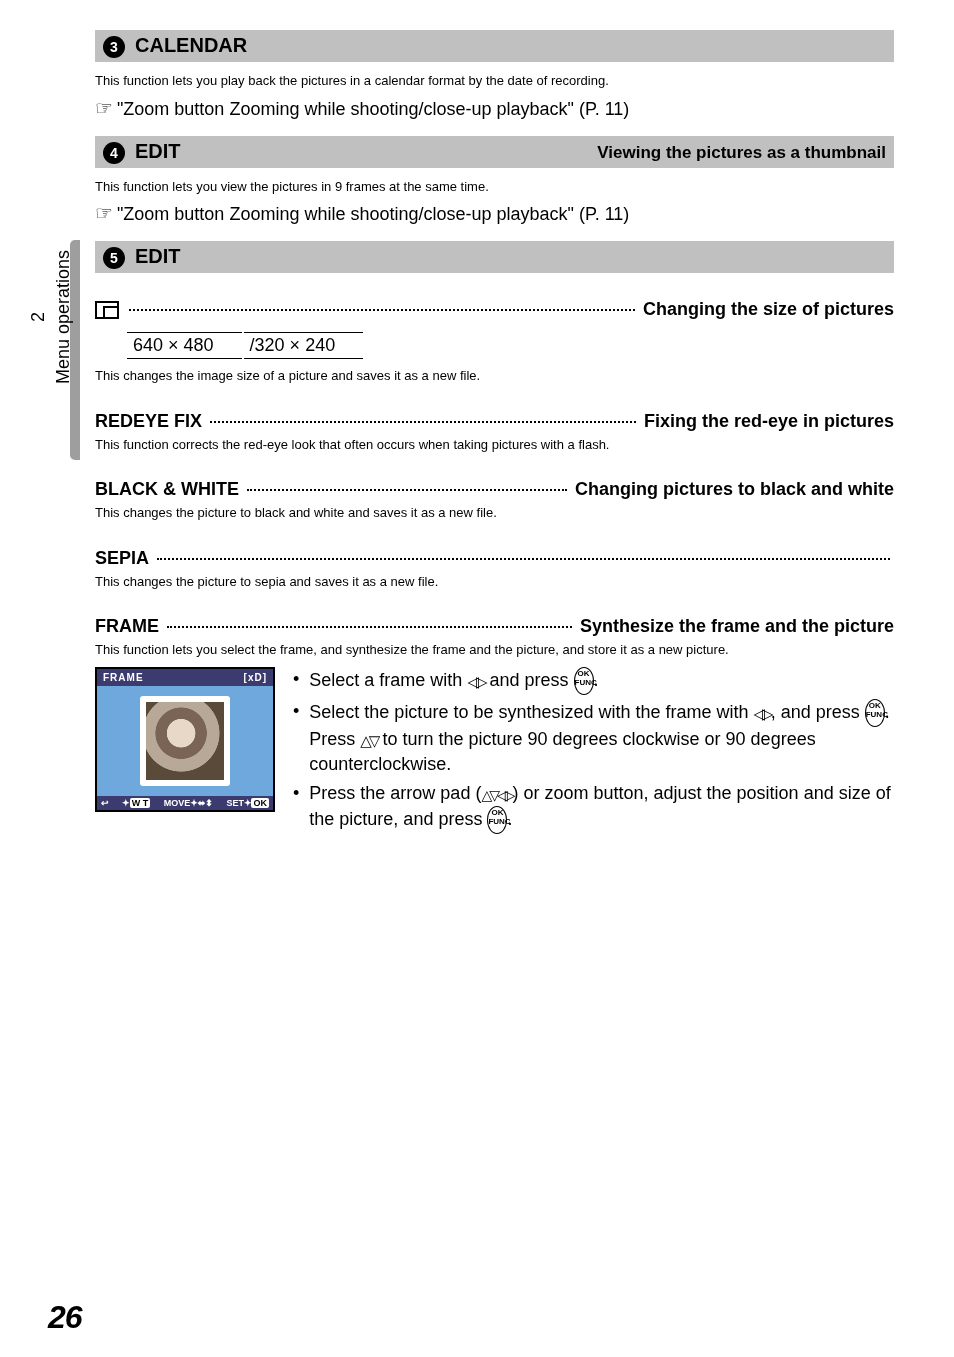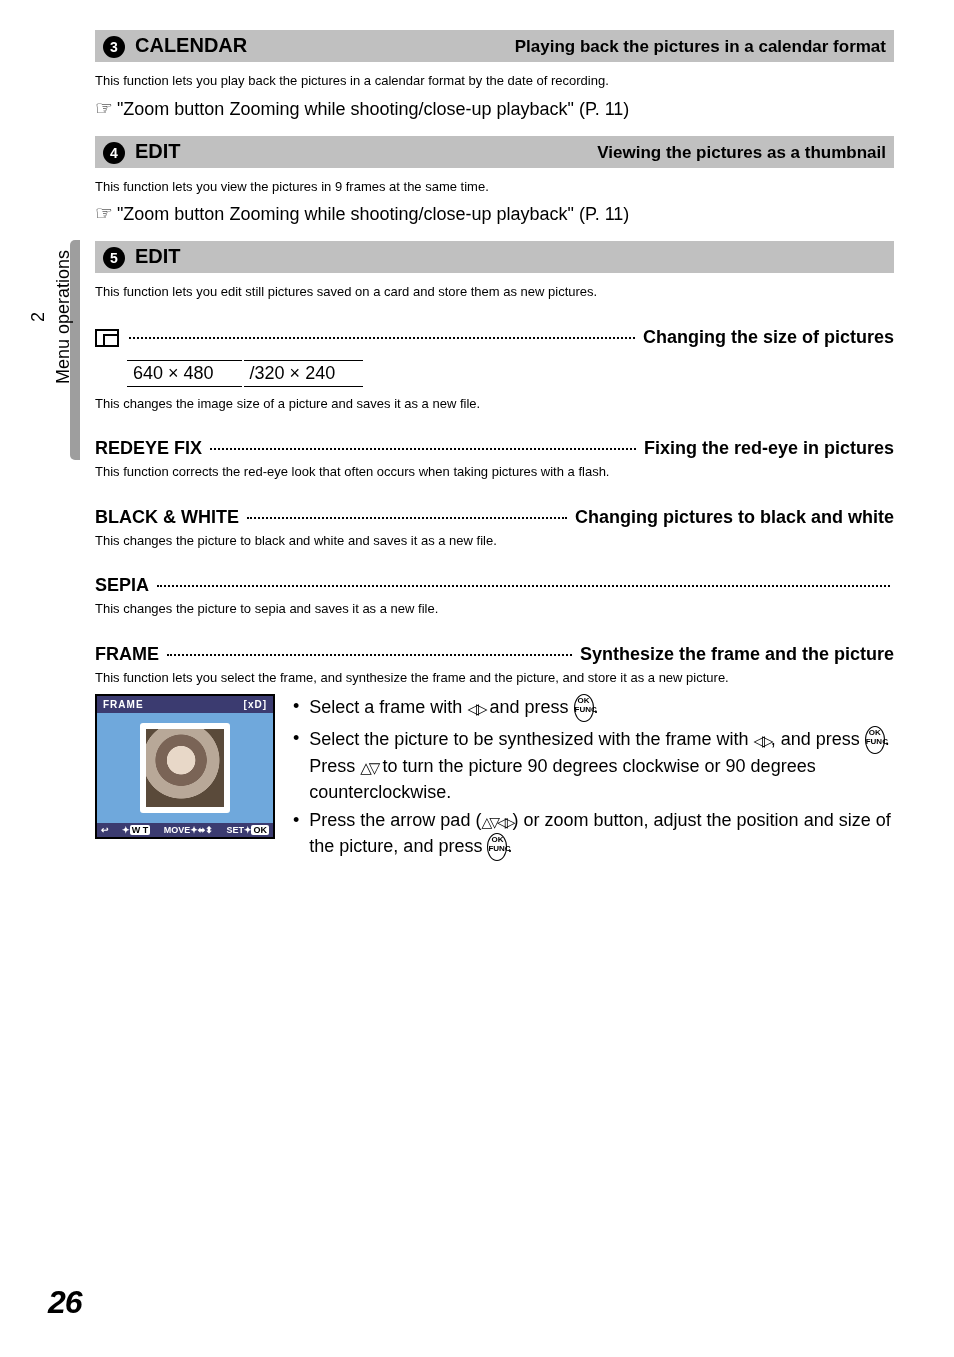--- a/index.html
+++ b/index.html
@@ -211,59 +211,57 @@
     font-size: 8px;
     width: 20px; height: 28px;
     line-height: 9px;
     text-align: center;
     padding-top: 1px;
     font-weight: bold;
   }
   .page-num {
     position: absolute;
     left: 48px;
-    bottom: 36px;
+    bottom: 21px;
     font-size: 32px;
     font-weight: 900;
     font-style: italic;
     letter-spacing: -1px;
   }
 </style>
 </head>
 <body>
 
 <div class="page">
 
   <div class="side-tab">
     <div class="side-bar"></div>
     <span class="side-num">2</span>
     <span class="side-label">Menu operations</span>
   </div>
 
   <div class="sec-head first">
     <span class="sec-num-box">3</span>
     <span class="sec-title">CALENDAR</span>
-    <span class="sec-sub">Playing back the pictures in a calendar format</span>
   </div>
   <p class="body">This function lets you play back the pictures in a calendar format by the date of recording.</p>
   <p class="xref"><span class="hand-icon"></span><span>"Zoom button  Zooming while shooting/close-up playback" (P. 11)</span></p>
 
   <div class="sec-head">
     <span class="sec-num-box">4</span>
     <span class="sec-title">EDIT</span>
     <span class="sec-sub">Viewing the pictures as a thumbnail</span>
   </div>
   <p class="body">This function lets you view the pictures in 9 frames at the same time.</p>
   <p class="xref"><span class="hand-icon"></span><span>"Zoom button  Zooming while shooting/close-up playback" (P. 11)</span></p>
 
   <div class="sec-head">
     <span class="sec-num-box">5</span>
     <span class="sec-title">EDIT</span>
   </div>
-  <p class="body">This function lets you edit still pictures saved on a card and store them as new pictures.</p>
 
   <div class="dot-row">
     <span class="dot-lead"><span class="resize-icon"></span></span>
     <span class="dots"></span>
     <span class="dot-tail">Changing the size of pictures</span>
   </div>
   <table class="size-table">
     <tbody>
         <tr>
       <td>640 × 480</td>

